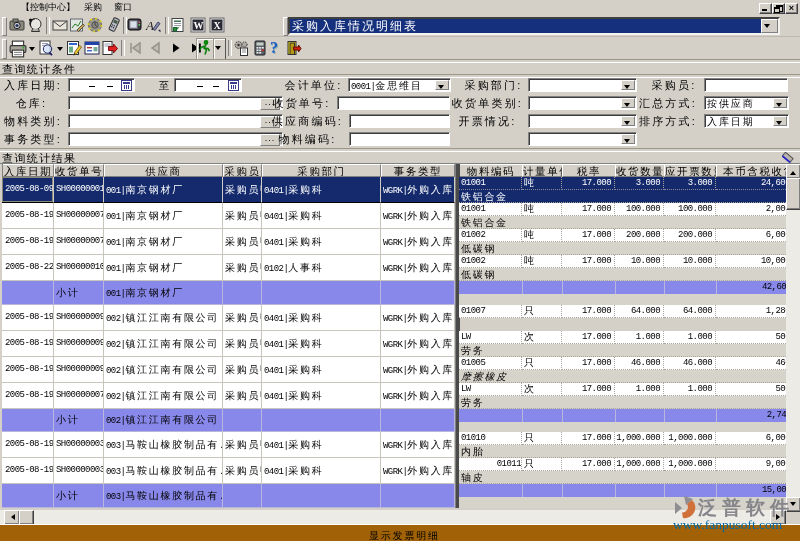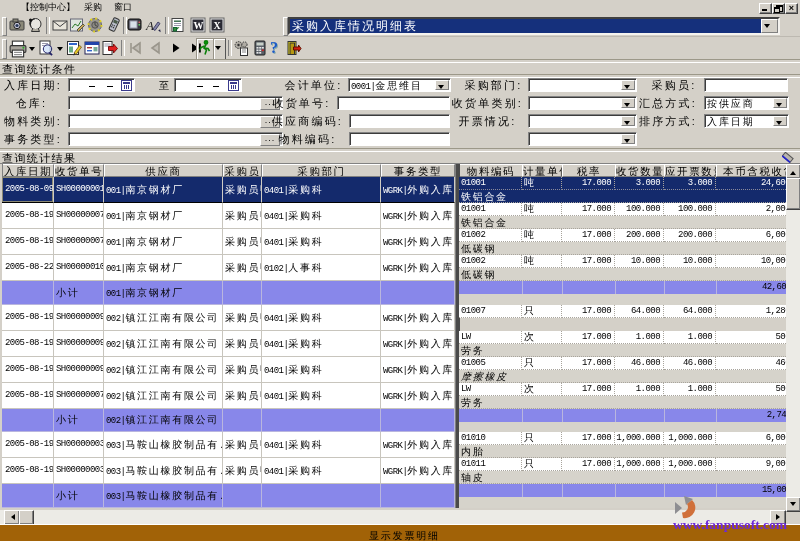--- a/index.html
+++ b/index.html
@@ -474,21 +474,21 @@
 <div class="rcell mono" style="left:615px;top:268px;width:49px;height:13px;line-height:12px;background:#fff;text-align:right;padding-right:3px;border-bottom:1px dotted #a8a49c;">1,000.000</div>
 <div class="rcell mono" style="left:664px;top:268px;width:52px;height:13px;line-height:12px;background:#fff;text-align:right;padding-right:3px;border-bottom:1px dotted #a8a49c;">1,000.000</div>
 <div class="rcell mono" style="left:716px;top:268px;width:78px;height:13px;line-height:12px;background:#fff;text-align:right;padding-right:3px;border-bottom:1px dotted #a8a49c;">6,000</div>
 <div class="abs" style="left:459px;top:281px;width:327px;height:13px;background:#d6d3cb;font-size:10px;letter-spacing:1.7px;line-height:13px;padding-left:2px;box-sizing:border-box;border-bottom:1px dotted #a8a49c;">内胎</div>
 <div class="lcell mono" style="left:2px;top:294px;width:52px;height:26px;background:#fff;padding-left:3px;line-height:25px;border-right-color:#c8c5bd;border-bottom-color:#c8c5bd;">2005-08-19</div>
 <div class="lcell mono" style="left:54px;top:294px;width:50px;height:26px;background:#fff;padding-left:2px;line-height:25px;border-right-color:#c8c5bd;border-bottom-color:#c8c5bd;">SH00000003</div>
 <div class="lcell" style="left:104px;top:294px;width:119px;height:26px;background:#fff;font-size:10px;letter-spacing:1.7px;padding-left:2px;line-height:25px;border-right-color:#c8c5bd;border-bottom-color:#c8c5bd;"><span class="m">003|</span>马鞍山橡胶制品有<span class="m">...</span></div>
 <div class="lcell" style="left:223px;top:294px;width:39px;height:26px;background:#fff;font-size:10px;letter-spacing:1.7px;padding-left:2px;line-height:25px;border-right-color:#c8c5bd;border-bottom-color:#c8c5bd;">采购员甲</div>
 <div class="lcell" style="left:262px;top:294px;width:119px;height:26px;background:#fff;font-size:10px;letter-spacing:1.7px;padding-left:2px;line-height:25px;border-right-color:#c8c5bd;border-bottom-color:#c8c5bd;"><span class="m">0401|</span>采购科</div>
 <div class="lcell" style="left:381px;top:294px;width:74px;height:26px;background:#fff;font-size:10px;letter-spacing:1.7px;padding-left:2px;line-height:25px;border-right-color:#c8c5bd;border-bottom-color:#c8c5bd;"><span class="m">WGRK|</span>外购入库</div>
-<div class="rcell mono" style="left:459px;top:294px;width:63px;height:13px;line-height:12px;background:#fff;padding-left:2px;border-bottom:1px dotted #a8a49c;">01011</div>
+<div class="rcell mono" style="left:459px;top:294px;width:63px;height:13px;line-height:12px;background:#fff;padding-left:2px;border-bottom:1px dotted #a8a49c;text-align:right;">01011</div>
 <div class="rcell" style="left:522px;top:294px;width:40px;height:13px;line-height:12px;background:#fff;font-size:10px;padding-left:2px;border-bottom:1px dotted #a8a49c;">只</div>
 <div class="rcell mono" style="left:562px;top:294px;width:53px;height:13px;line-height:12px;background:#fff;text-align:right;padding-right:3px;border-bottom:1px dotted #a8a49c;">17.000</div>
 <div class="rcell mono" style="left:615px;top:294px;width:49px;height:13px;line-height:12px;background:#fff;text-align:right;padding-right:3px;border-bottom:1px dotted #a8a49c;">1,000.000</div>
 <div class="rcell mono" style="left:664px;top:294px;width:52px;height:13px;line-height:12px;background:#fff;text-align:right;padding-right:3px;border-bottom:1px dotted #a8a49c;">1,000.000</div>
 <div class="rcell mono" style="left:716px;top:294px;width:78px;height:13px;line-height:12px;background:#fff;text-align:right;padding-right:3px;border-bottom:1px dotted #a8a49c;">9,000</div>
 <div class="abs" style="left:459px;top:307px;width:327px;height:13px;background:#d6d3cb;font-size:10px;letter-spacing:1.7px;line-height:13px;padding-left:2px;box-sizing:border-box;border-bottom:1px dotted #a8a49c;">轴皮</div>
 <div class="lcell" style="left:2px;top:320px;width:52px;height:24px;background:#8887ea;font-size:10px;letter-spacing:1.7px;padding-left:3px;line-height:23px;border-right-color:#b9b6de;border-bottom-color:#b9b6de;"></div>
 <div class="lcell" style="left:54px;top:320px;width:50px;height:24px;background:#8887ea;font-size:10px;letter-spacing:1.7px;padding-left:2px;line-height:23px;border-right-color:#b9b6de;border-bottom-color:#b9b6de;">小计</div>
 <div class="lcell" style="left:104px;top:320px;width:119px;height:24px;background:#8887ea;font-size:10px;letter-spacing:1.7px;padding-left:2px;line-height:23px;border-right-color:#b9b6de;border-bottom-color:#b9b6de;"><span class="m">003|</span>马鞍山橡胶制品有<span class="m">...</span></div>
 <div class="lcell" style="left:223px;top:320px;width:39px;height:24px;background:#8887ea;font-size:10px;letter-spacing:1.7px;padding-left:2px;line-height:23px;border-right-color:#b9b6de;border-bottom-color:#b9b6de;"></div>
@@ -522,14 +522,15 @@
 <div class="abs" style="left:0;top:524px;width:800px;height:17px;background:#a16207;border-top:1px solid #fff;">
   <div class="abs" style="left:369px;top:4px;font-size:10px;letter-spacing:1.8px;">显示发票明细</div>
 </div>
 
 <div class="abs" style="left:668px;top:472px;width:132px;height:62px;">
 <svg class="abs" style="left:5px;top:23px;" width="24" height="24" viewBox="0 0 24 24">
  <path d="M11 1 L20 4 L13 10 Z" fill="#8e8e92"></path>
  <path d="M2 7 L9 13 L2 19 Z" fill="#8e8e92"></path>
  <path d="M19 5 A10.5 10.5 0 0 1 10 23 L9 17.5 A5.5 5.5 0 0 0 14 9 Z" fill="#d0703a"></path>
 </svg>
-<div class="abs" style="left:5px;top:45px;font-size:13.5px;font-weight:bold;color:#6d28d9;font-family:'Liberation Serif',serif;">www.fanpusoft.com</div>
+<div class="abs" style="left:30px;top:23px;font-size:19px;font-weight:bold;color:#85858a;letter-spacing:5px;">泛普软件</div>
+<div class="abs" style="left:5px;top:45px;font-size:13.5px;font-weight:normal;color:#0369a1;font-family:'Liberation Serif',serif;">www.fanpusoft.com</div>
 </div>
 
 </body></html>

